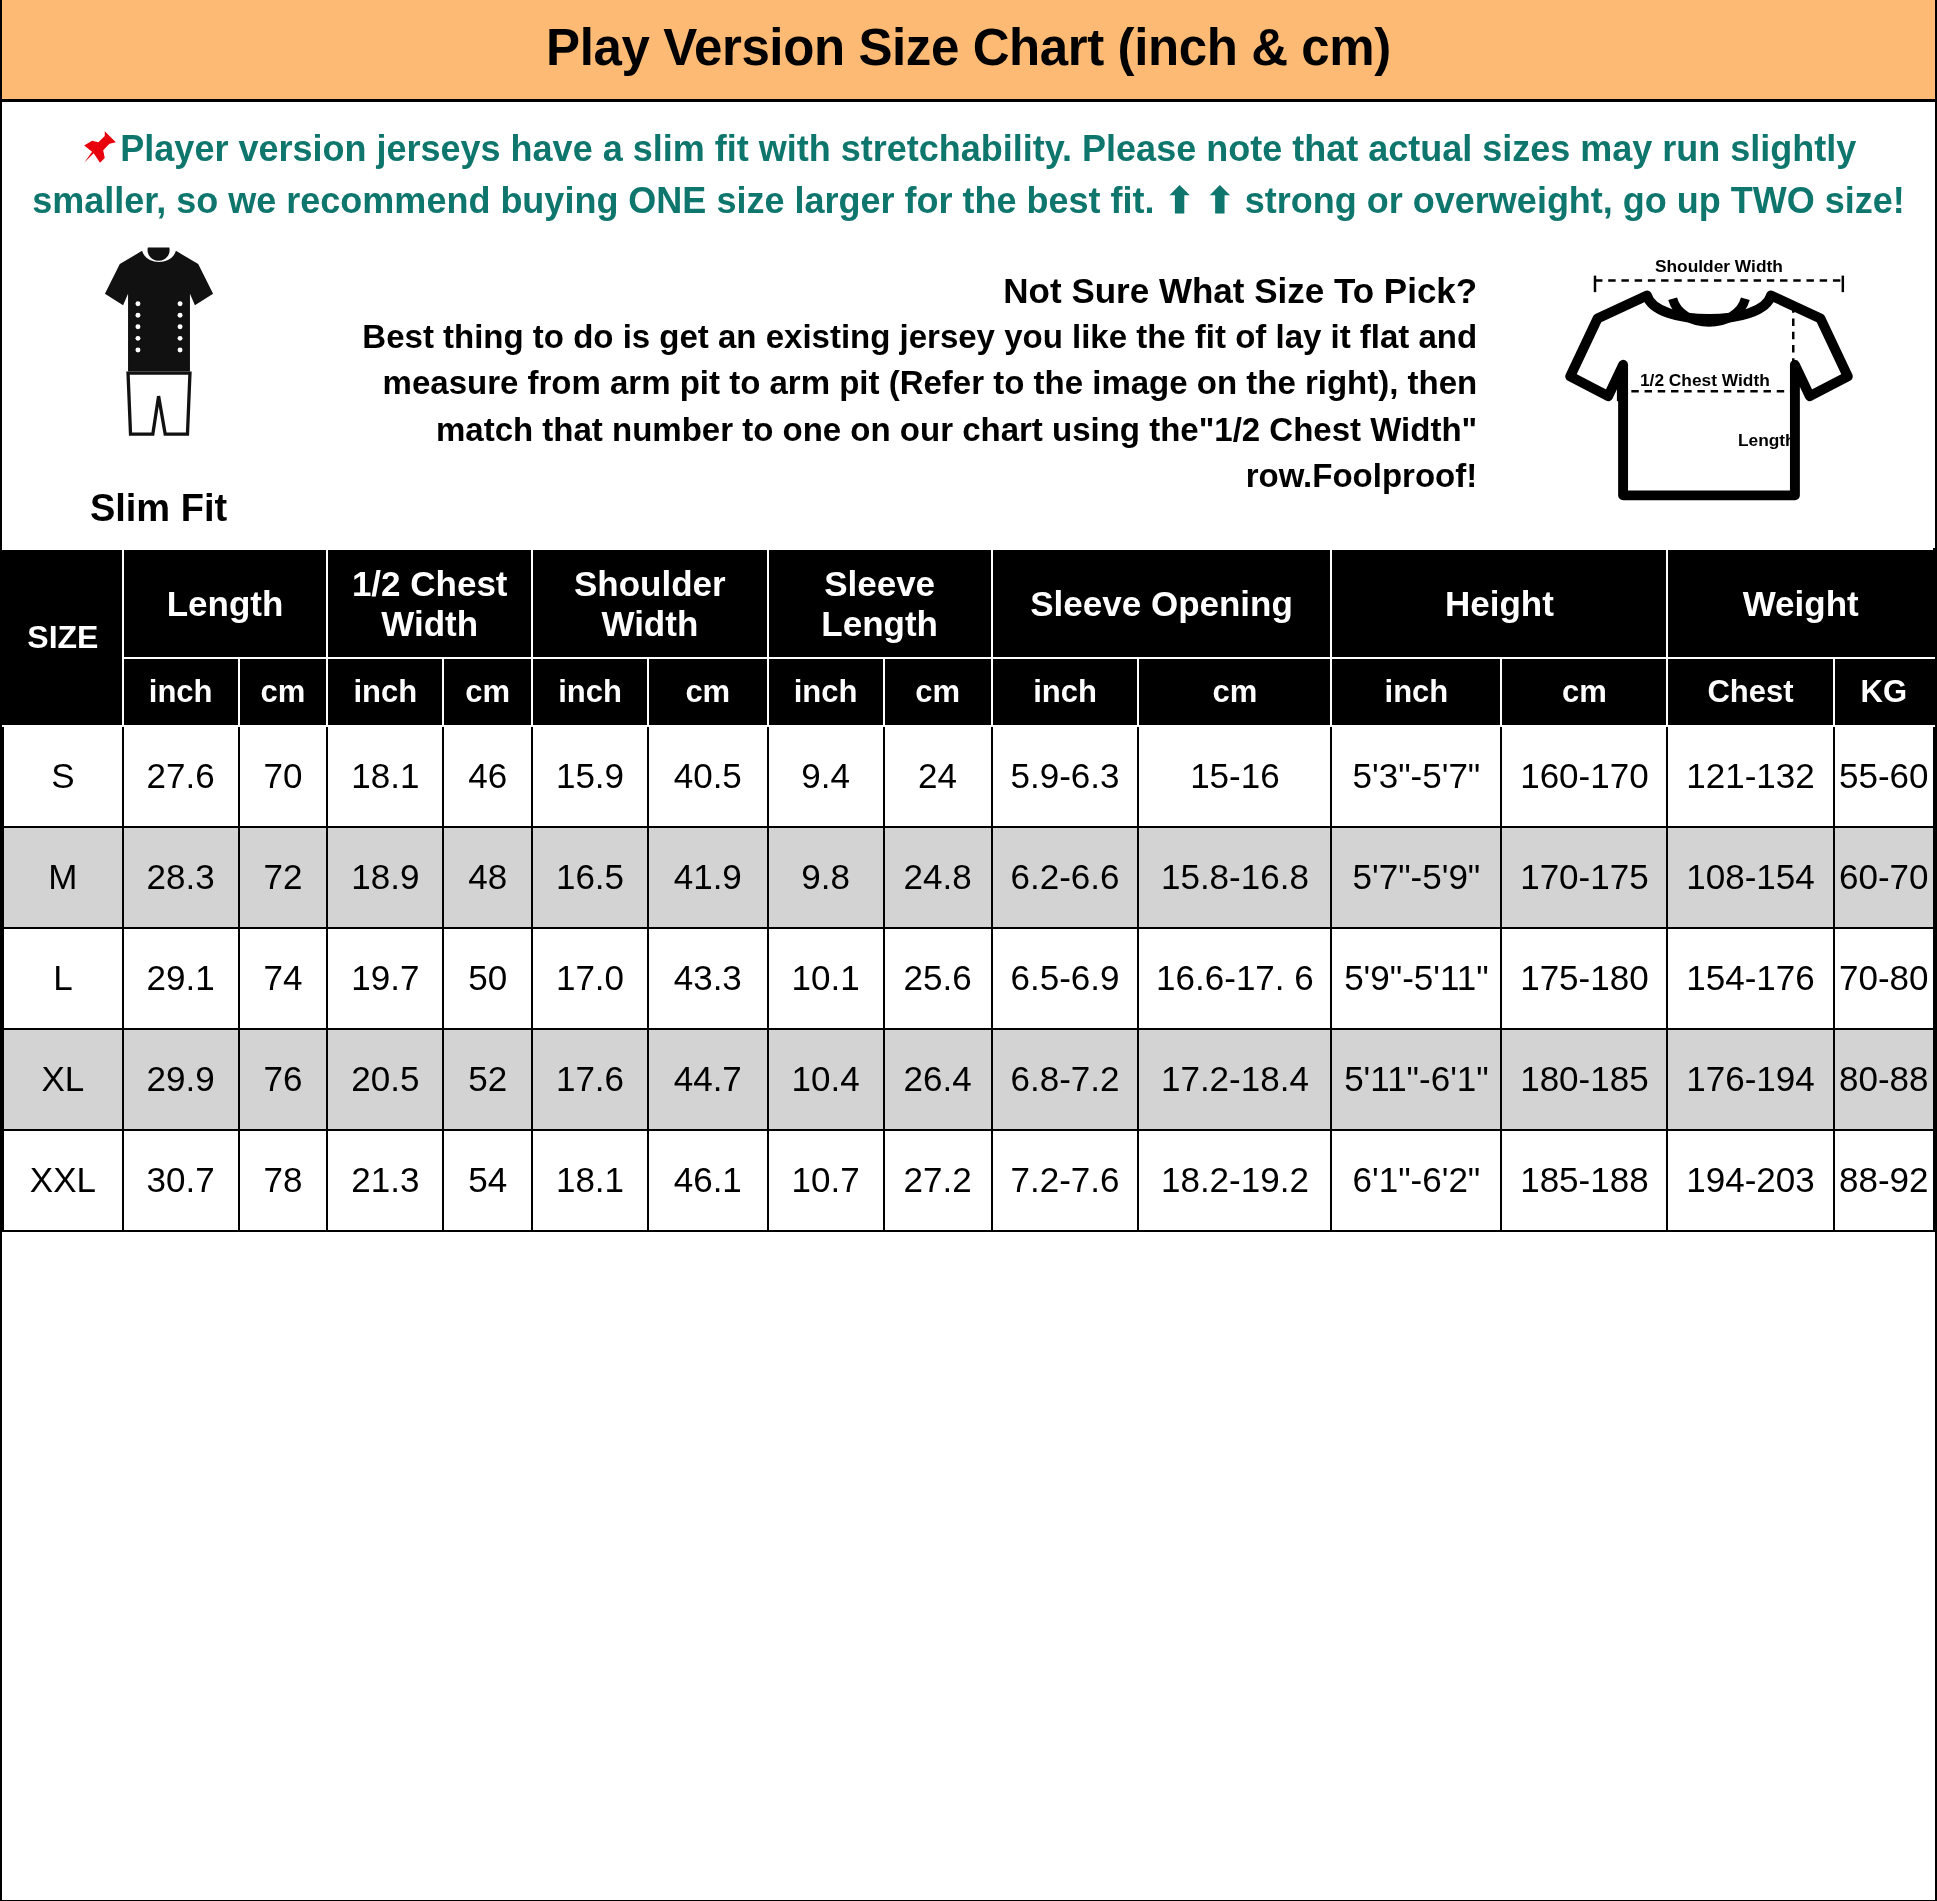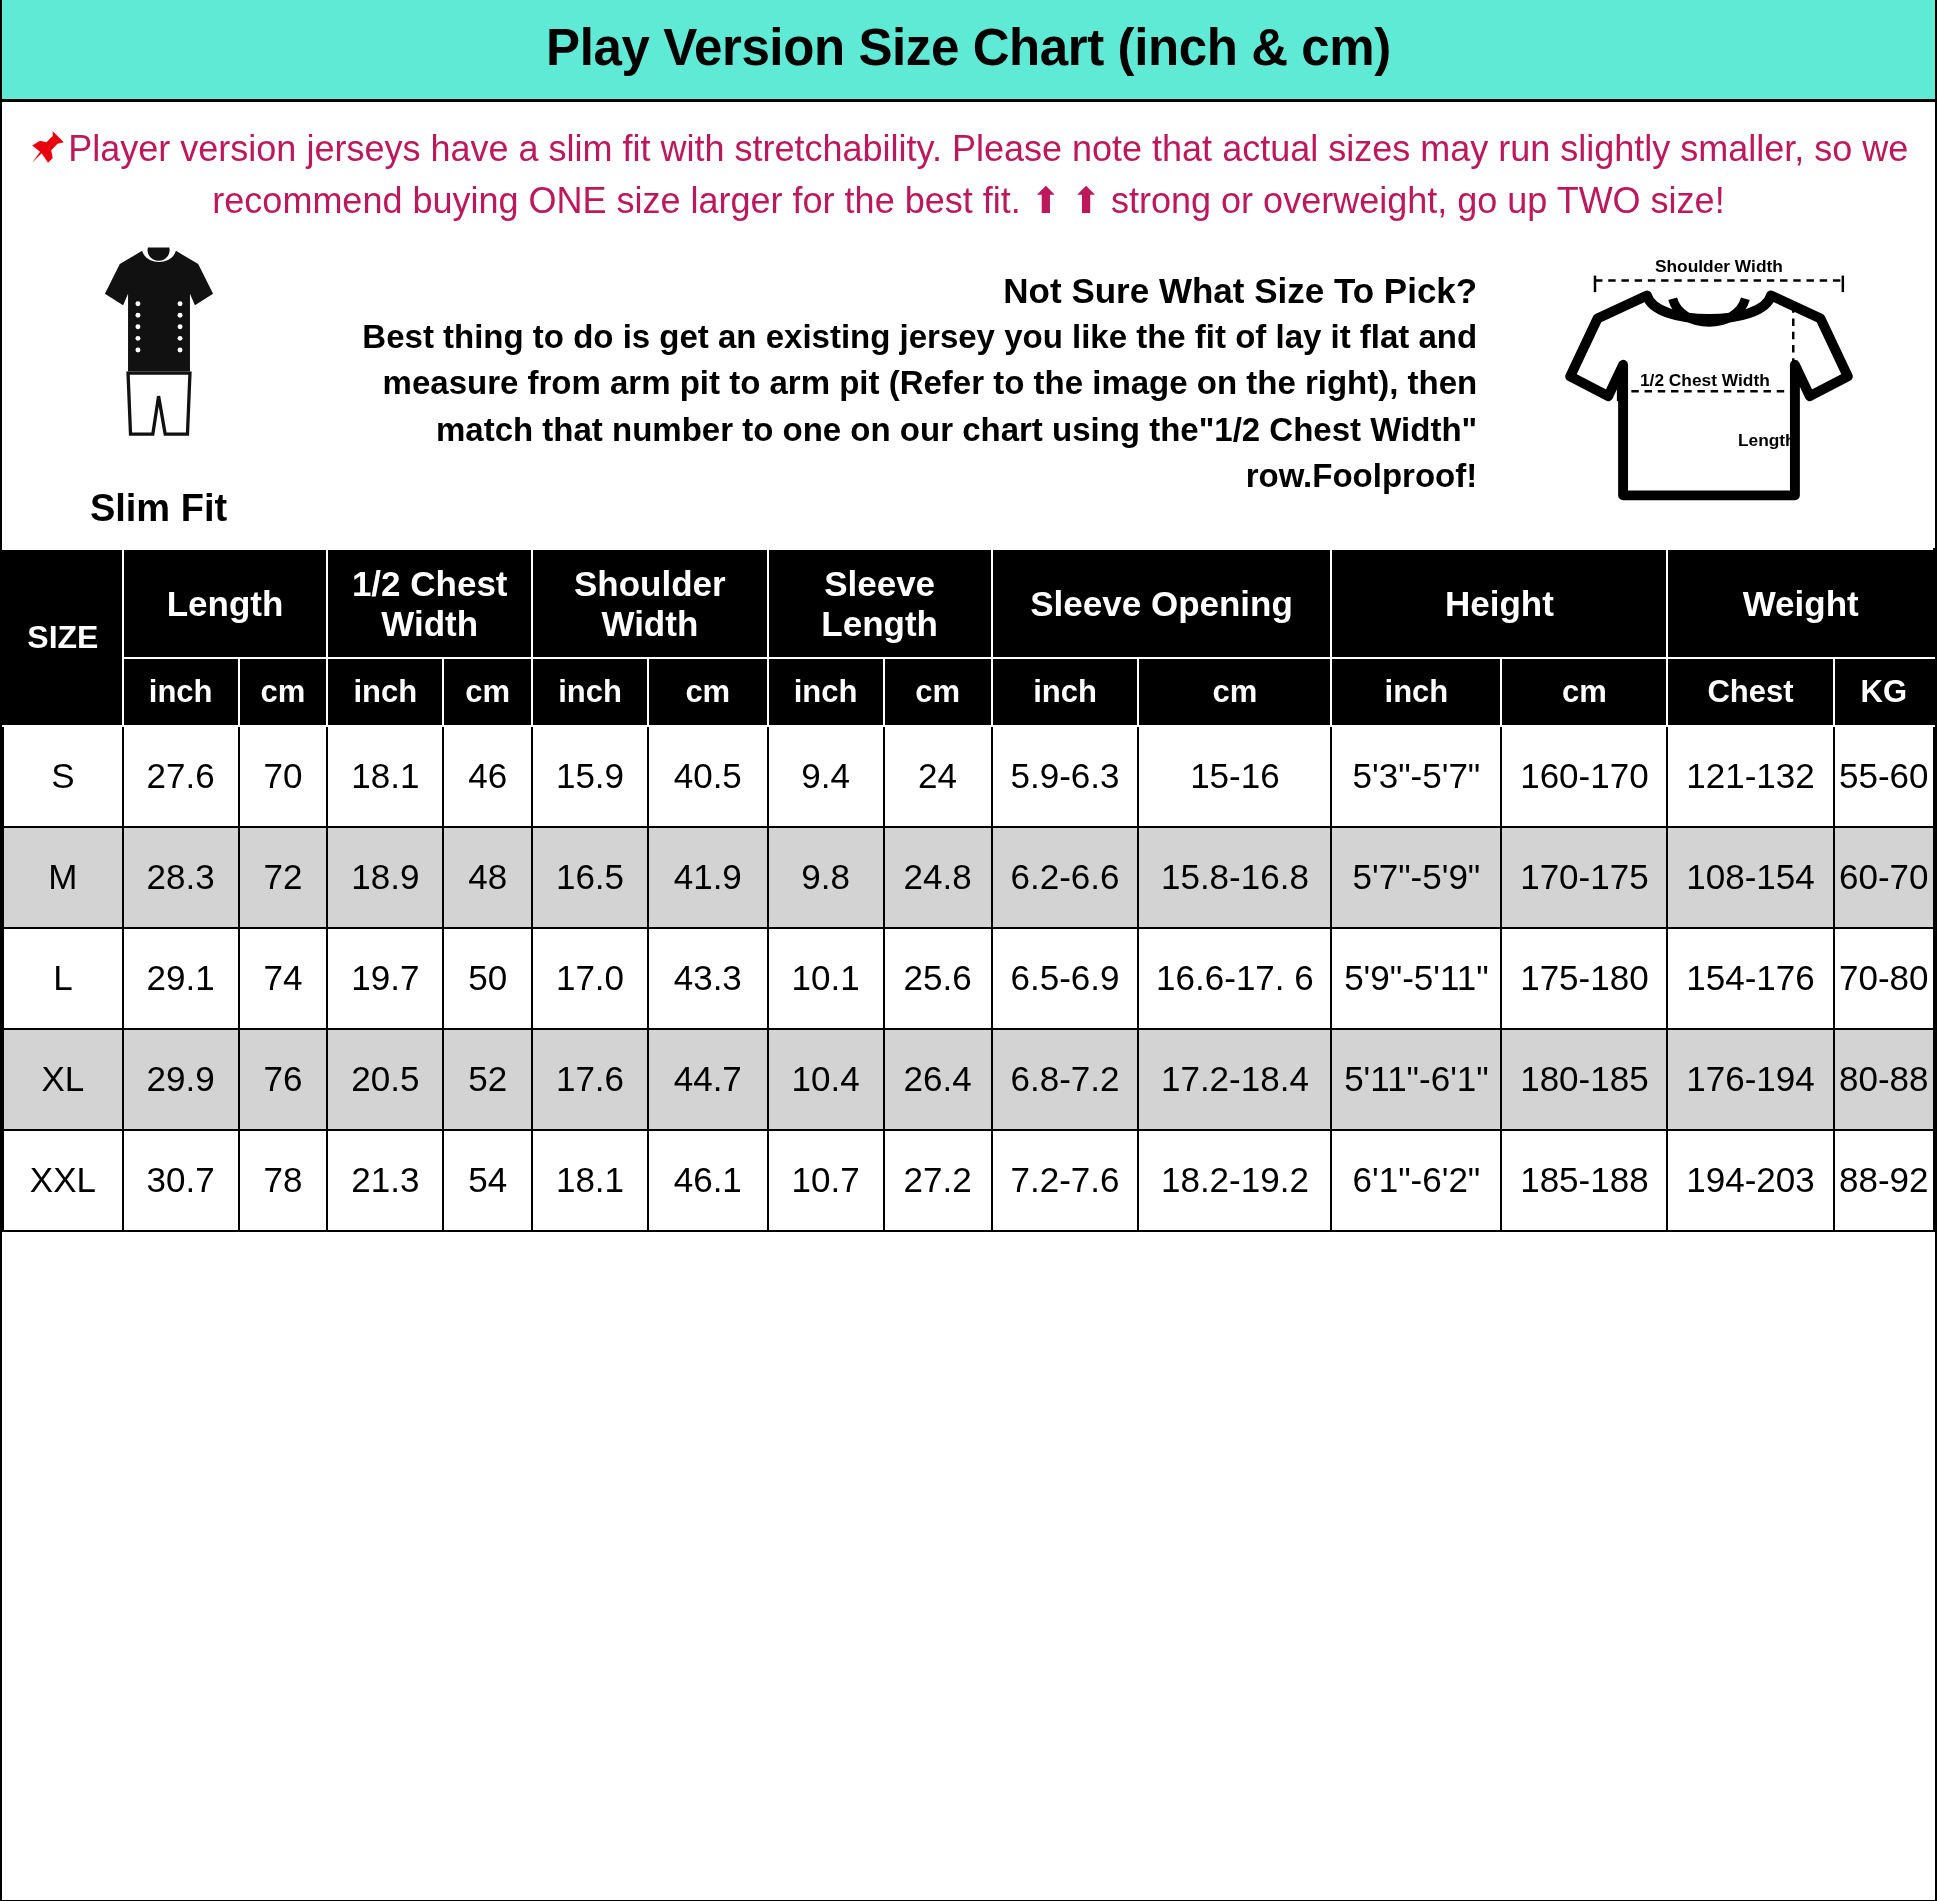--- a/index.html
+++ b/index.html
@@ -17,35 +17,35 @@
     width: 1937px;
     min-height: 1902px;
     background: #ffffff;
     display: flex;
     flex-direction: column;
     border: 2.5px solid #000;
     border-top: none;
   }
   
   .title-bar {
-    background: #5eead4;
+    background: #fdba74;
     border-bottom: 3.3px solid #000;
     text-align: center;
     padding: 18px 8.3px 21.5px 8.3px;
   }
   .title-bar h1 {
     margin: 0;
     font-size: 51px;
     font-weight: bold;
     letter-spacing: -0.4px;
   }
   
   .notice {
-    color: #be185d;
-    font-weight: normal;
+    color: #0f766e;
+    font-weight: bold;
     font-size: 36px;
     line-height: 1.32;
     text-align: center;
     padding: 23px 23px 6.6px 23px;
   }
   .pin-icon {
     display: inline-block;
     vertical-align: -5px;
     margin-right: 1.7px;
   }

